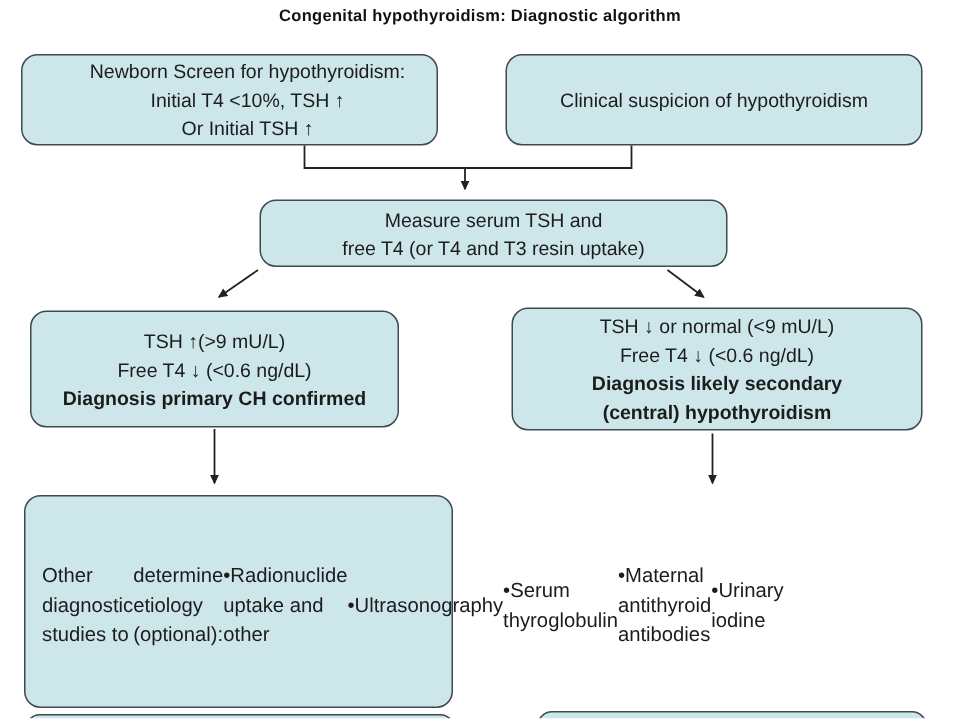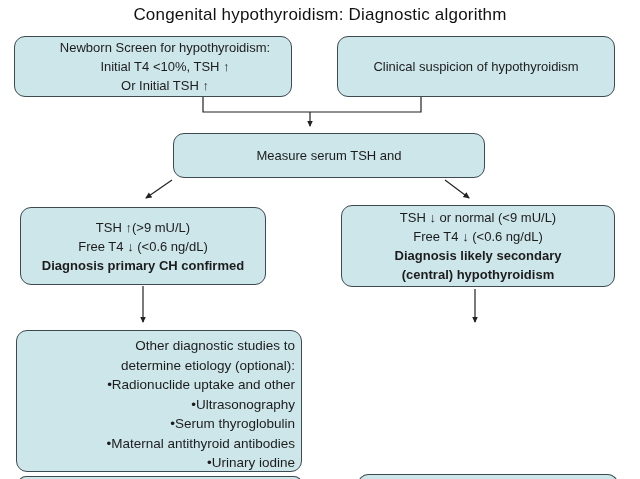--- a/index.html
+++ b/index.html
@@ -2,29 +2,29 @@
 <html><head>
 <meta charset="utf-8">
 <style>
   html,body{margin:0;padding:0;background:#fff;}
   #stage{
     position:relative;width:640px;height:479px;background:#ffffff;overflow:hidden;
     font-family:"Liberation Sans","DejaVu Sans",sans-serif;color:#1c1c1c;
   }
   .title{
     position:absolute;left:0;top:5px;width:640px;text-align:center;
-    font-size:17px;font-weight:normal;color:#111;letter-spacing:0.2px;
+    font-size:11px;font-weight:bold;color:#111;letter-spacing:0.2px;
   }
   .node{
     position:absolute;box-sizing:border-box;
     background:#cde6ea;border:1.4px solid #3d4a52;border-radius:11px;
     font-size:13px;line-height:19px;
   }
   .center{display:flex;flex-direction:column;justify-content:center;align-items:center;text-align:center;}
-  .leftalign{display:flex;flex-direction:column;justify-content:flex-start;align-items:flex-end;text-align:left;}
+  .leftalign{display:flex;flex-direction:row;justify-content:flex-start;align-items:center;text-align:left;}
   .b{font-weight:bold;}
   .indent{padding-left:7px;}
   .sliver{
     position:absolute;box-sizing:border-box;background:#cde6ea;
     border:1.4px solid #3d4a52;border-bottom:none;border-radius:11px 11px 0 0;
   }
   svg.connectors{position:absolute;left:0;top:0;pointer-events:none;}
 </style>
 </head>
 <body>
@@ -38,20 +38,21 @@
     <div>Initial T4 &lt;10%, TSH ↑</div>
     <div>Or Initial TSH ↑</div>
   </div>
 
   <div class="node center" style="left:337px;top:36px;width:278px;height:61px;">
     <div>Clinical suspicion of hypothyroidism</div>
   </div>
 
   <div class="node center" style="left:173px;top:133px;width:312px;height:45px;">
     <div>Measure serum TSH and</div>
+    <div>free T4 (or T4 and T3 resin uptake)</div>
   </div>
 
   <div class="node center" style="left:20px;top:207px;width:246px;height:78px;">
     <div>TSH ↑(&gt;9 mU/L)</div>
     <div>Free T4 ↓ (&lt;0.6 ng/dL)</div>
     <div class="b">Diagnosis primary CH confirmed</div>
   </div>
 
   <div class="node center" style="left:341px;top:205px;width:274px;height:82px;">
     <div>TSH ↓ or normal (&lt;9 mU/L)</div>

